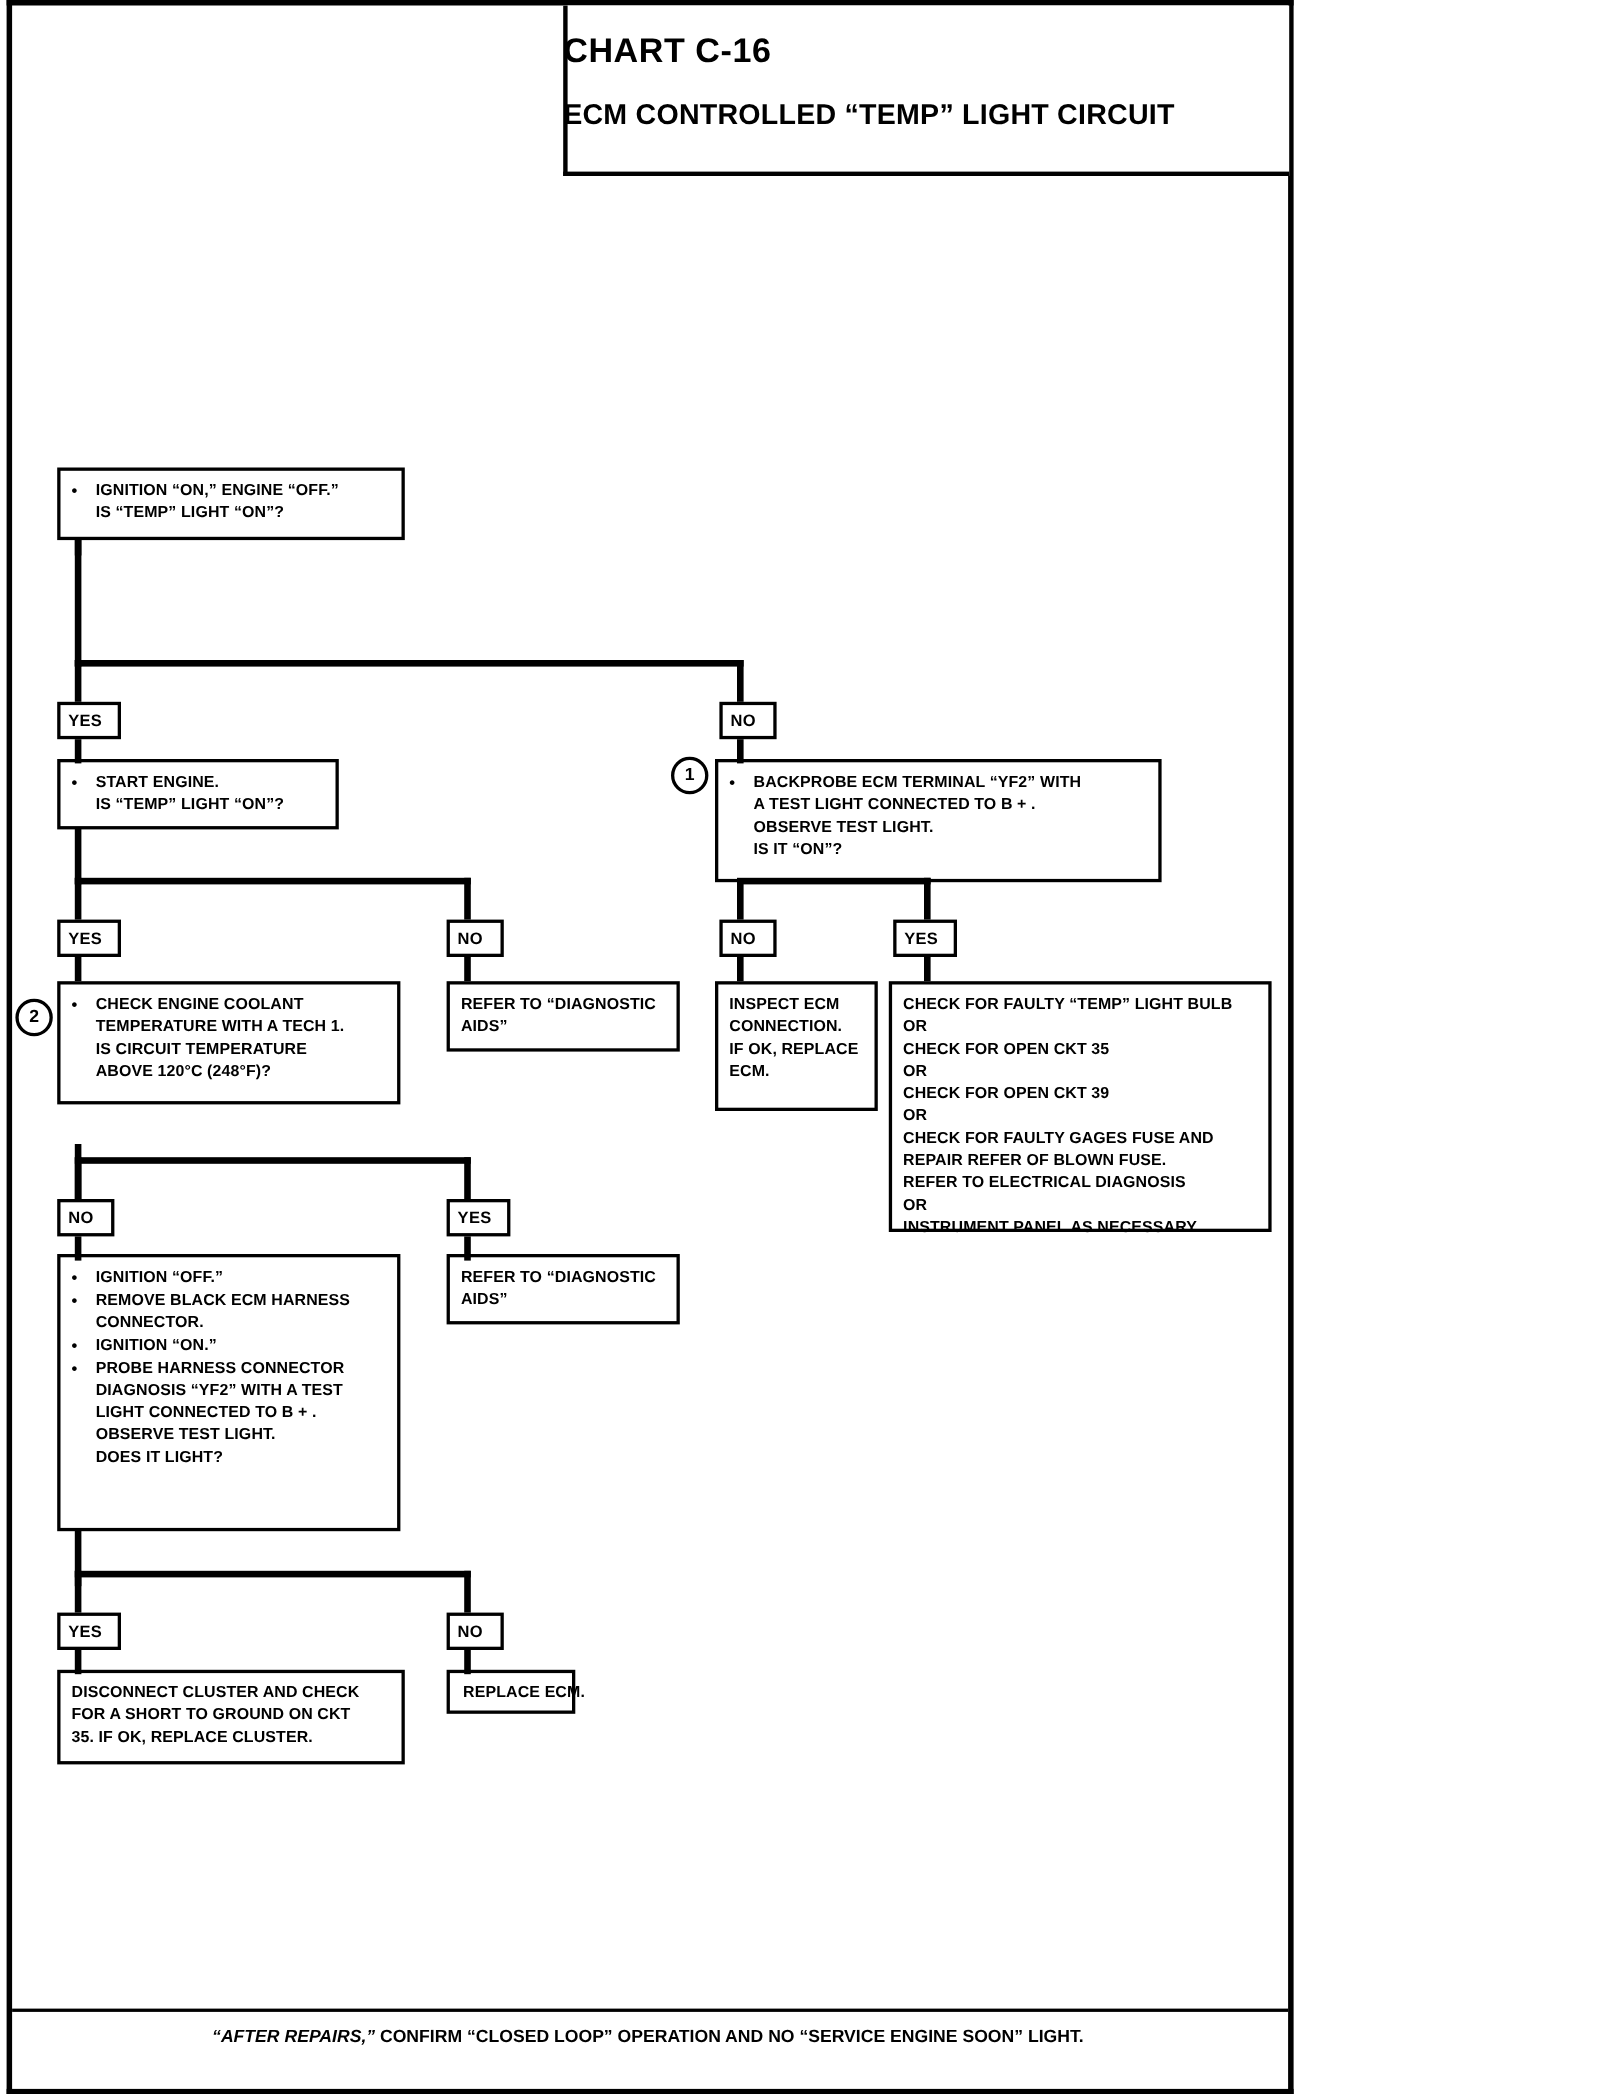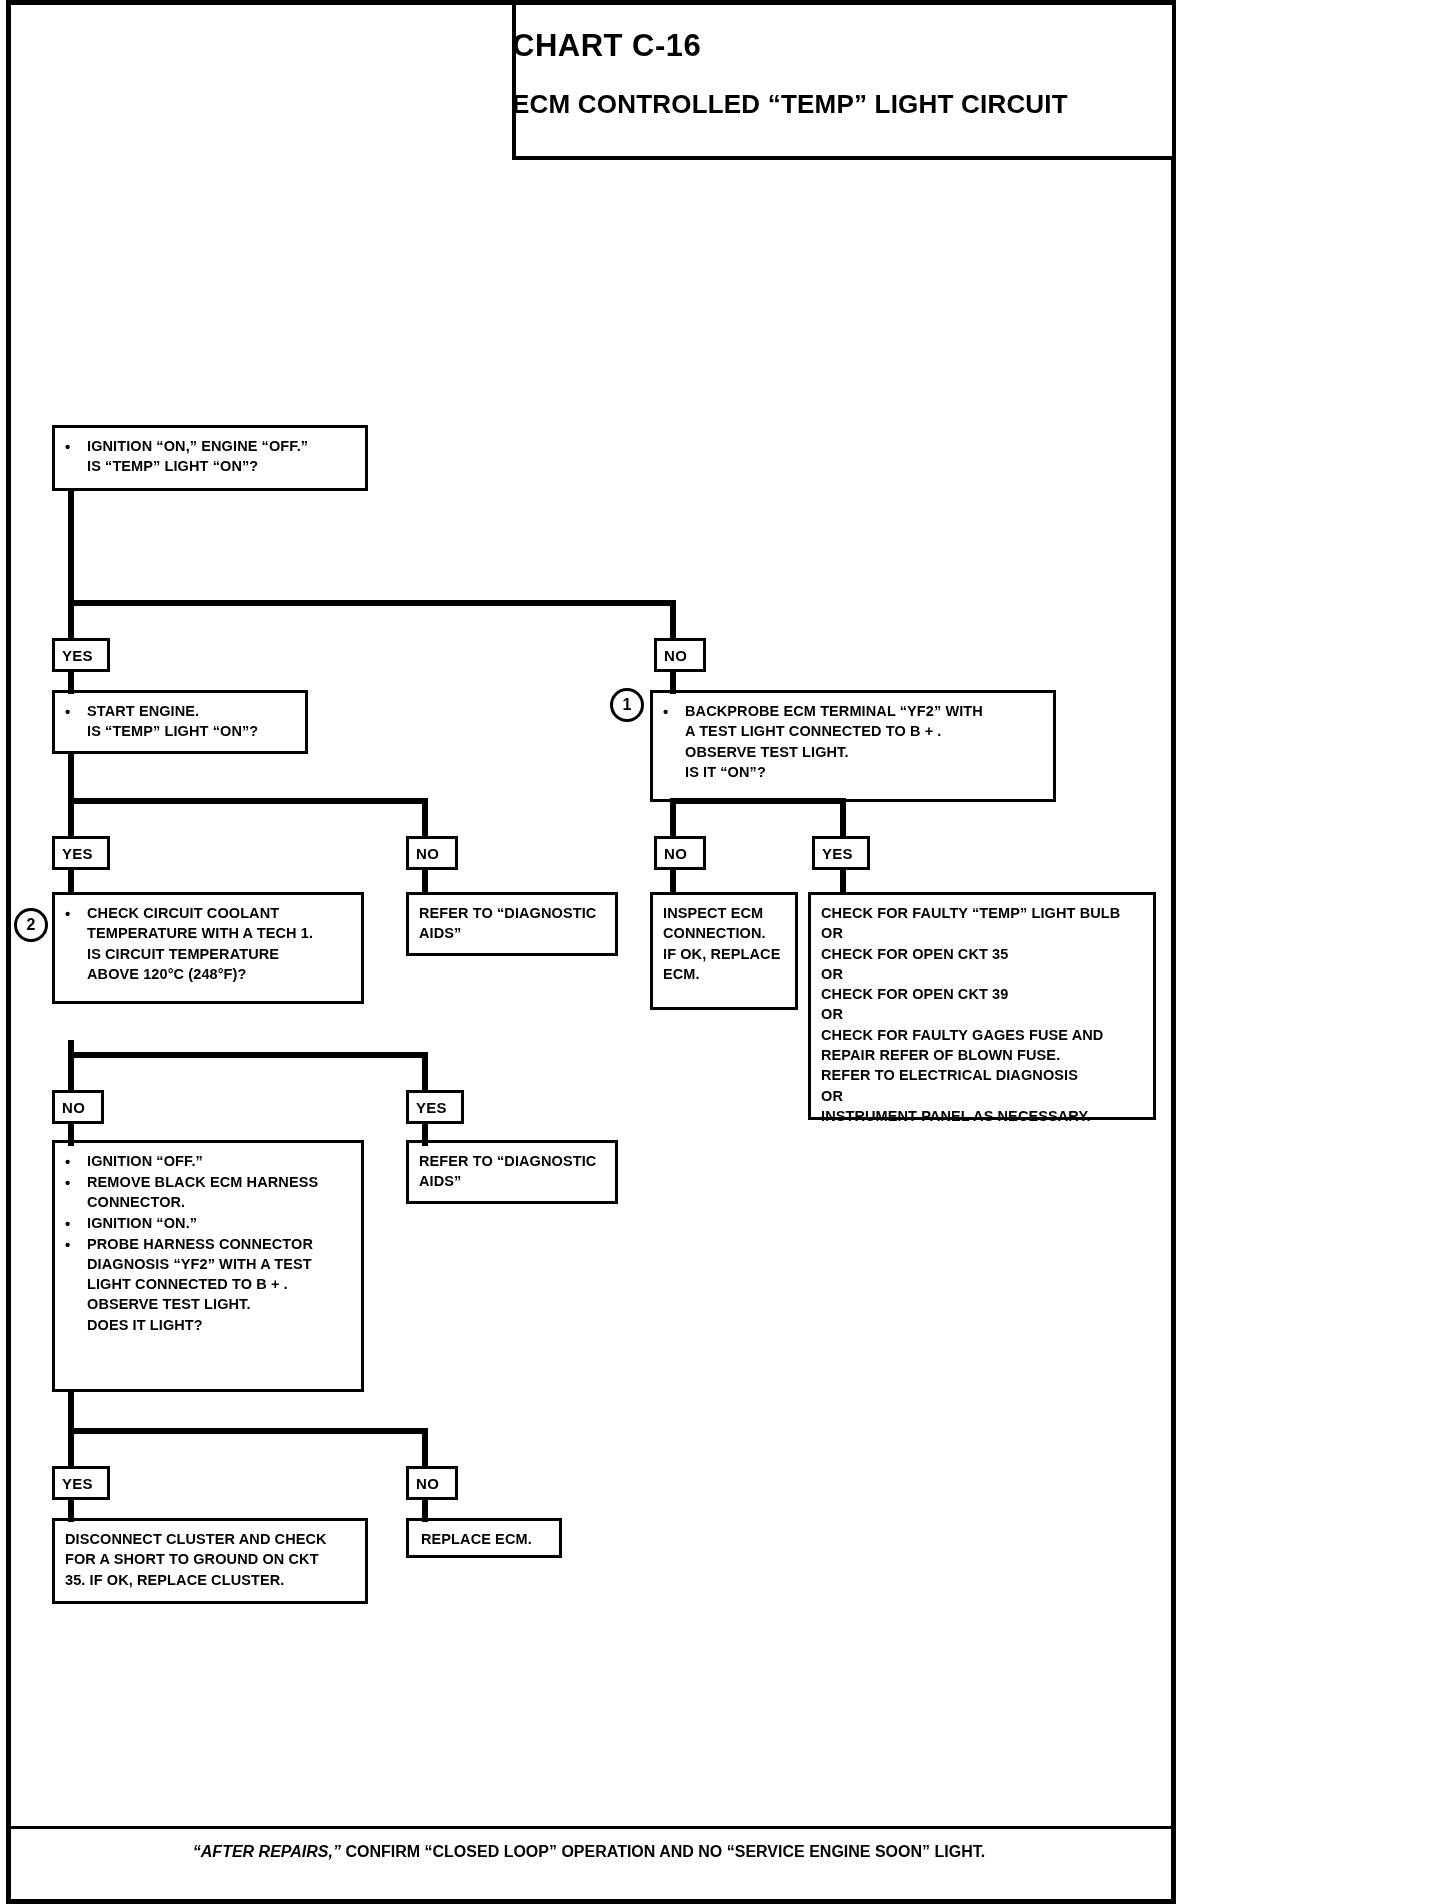--- a/index.html
+++ b/index.html
@@ -304,21 +304,21 @@
   </div>
 
   <div class="circle-marker" style="left:14px; top:908px;">
     <span>2</span>
   </div>
 
   <div class="box" style="left:52px; top:892px; width:312px; height:112px;">
     <div class="bullet-row">
       <span class="bullet-dot">•</span>
       <span class="bullet-text">
-        <div class="line">CHECK CIRCUIT COOLANT</div>
+        <div class="line">CHECK ENGINE COOLANT</div>
         <div class="line">TEMPERATURE WITH A TECH 1.</div>
         <div class="line">IS CIRCUIT TEMPERATURE</div>
         <div class="line">ABOVE 120°C (248°F)?</div>
       </span>
     </div>
   </div>
 
   <div class="box" style="left:406px; top:892px; width:212px; height:64px;">
     <div class="line">REFER TO “DIAGNOSTIC</div>
     <div class="line">AIDS”</div>
@@ -397,21 +397,21 @@
   <div class="tab" style="left:406px; top:1466px; width:52px; height:34px;">
     <span>NO</span>
   </div>
 
   <div class="box" style="left:52px; top:1518px; width:316px; height:86px;">
     <div class="line">DISCONNECT CLUSTER AND CHECK</div>
     <div class="line">FOR A SHORT TO GROUND ON CKT</div>
     <div class="line">35.  IF OK, REPLACE CLUSTER.</div>
   </div>
 
-  <div class="box" style="left:406px; top:1518px; width:156px; height:40px;padding-left:12px;">
+  <div class="box" style="left:406px; top:1518px; width:117px; height:40px;padding-left:12px;">
     <div class="line">REPLACE ECM.</div>
   </div>
 
   <div class="footer-rule"></div>
   <div class="footer-text">
     <i>“AFTER REPAIRS,”</i><span> CONFIRM “CLOSED LOOP” OPERATION AND NO “SERVICE ENGINE SOON” LIGHT.</span>
   </div>
 
 </div>
 

